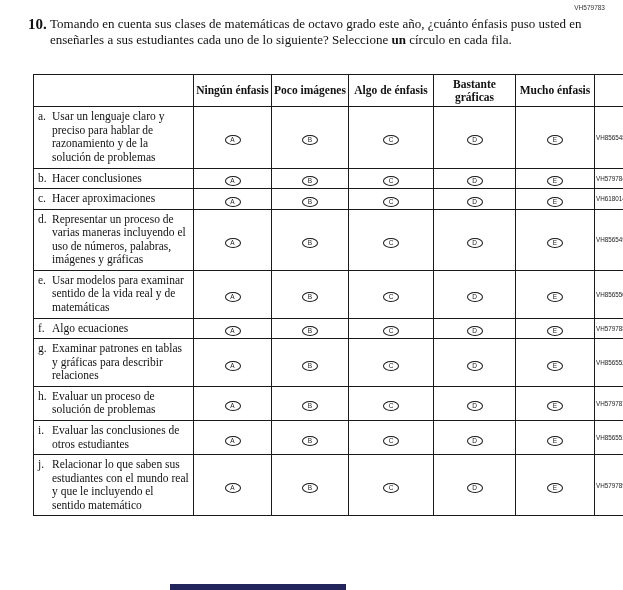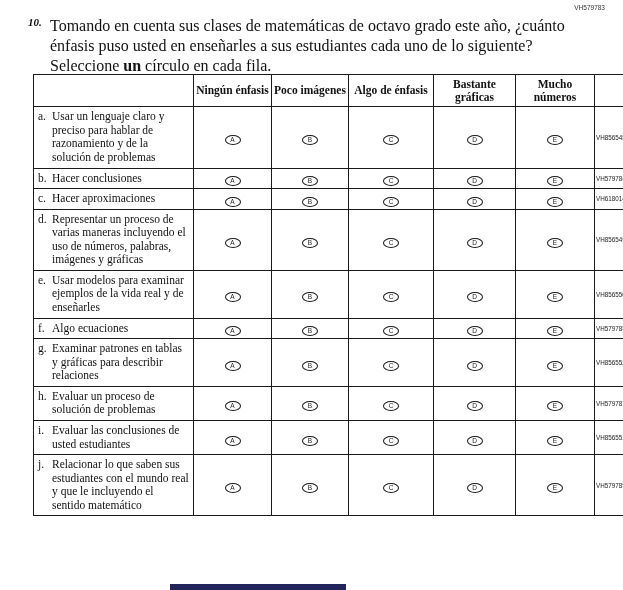--- a/index.html
+++ b/index.html
@@ -21,27 +21,26 @@
   }
   .question {
     position: absolute;
     top: 16px;
     left: 28px;
     width: 570px;
     display: flex;
   }
   .qnum {
     font-weight: bold;
-    font-size: 11px;
+    font-size: 15px;
     width: 22px;
     flex: 0 0 22px;
-    font-style: italic;
   }
   .qtext {
-    font-size: 16px;
+    font-size: 13px;
     line-height: 1.25;
     width: 540px;
   }
   table.emphasis {
     position: absolute;
     top: 74px;
     left: 15px;
     border-collapse: collapse;
     table-layout: fixed;
     width: 594px;
@@ -127,21 +126,21 @@
       <col class="c-opt5">
       <col class="c-code">
   </colgroup>
   <thead>
     <tr>
       <th></th>
       <th>Ningún énfasis</th>
       <th>Poco imágenes</th>
       <th>Algo de énfasis</th>
       <th>Bastante gráficas</th>
-      <th>Mucho números</th>
+      <th>Mucho énfasis</th>
       <th></th>
     </tr>
   </thead>
   <tbody id="tbody">
       <tr>
         <td class="item-cell">
           <div class="item-wrap">
             <span class="item-letter">a.</span>
             <span class="item-text">Usar un lenguaje claro y preciso para hablar de razonamiento y de la solución de problemas</span>
           </div>
@@ -192,21 +191,21 @@
         <td class="opt-cell"><span class="oval">B</span></td>
         <td class="opt-cell"><span class="oval">C</span></td>
         <td class="opt-cell"><span class="oval">D</span></td>
         <td class="opt-cell"><span class="oval">E</span></td>
         <td class="code-cell">VH856549</td>
       </tr>
       <tr>
         <td class="item-cell">
           <div class="item-wrap">
             <span class="item-letter">e.</span>
-            <span class="item-text">Usar modelos para examinar ejemplos de la vida real y de enseñarles</span>
+            <span class="item-text">Usar modelos para examinar sentido de la vida real y de matemáticas</span>
           </div>
         </td>
         <td class="opt-cell"><span class="oval">A</span></td>
         <td class="opt-cell"><span class="oval">B</span></td>
         <td class="opt-cell"><span class="oval">C</span></td>
         <td class="opt-cell"><span class="oval">D</span></td>
         <td class="opt-cell"><span class="oval">E</span></td>
         <td class="code-cell">VH856550</td>
       </tr>
       <tr>
@@ -248,21 +247,21 @@
         <td class="opt-cell"><span class="oval">B</span></td>
         <td class="opt-cell"><span class="oval">C</span></td>
         <td class="opt-cell"><span class="oval">D</span></td>
         <td class="opt-cell"><span class="oval">E</span></td>
         <td class="code-cell">VH579787</td>
       </tr>
       <tr>
         <td class="item-cell">
           <div class="item-wrap">
             <span class="item-letter">i.</span>
-            <span class="item-text">Evaluar las conclusiones de usted estudiantes</span>
+            <span class="item-text">Evaluar las conclusiones de otros estudiantes</span>
           </div>
         </td>
         <td class="opt-cell"><span class="oval">A</span></td>
         <td class="opt-cell"><span class="oval">B</span></td>
         <td class="opt-cell"><span class="oval">C</span></td>
         <td class="opt-cell"><span class="oval">D</span></td>
         <td class="opt-cell"><span class="oval">E</span></td>
         <td class="code-cell">VH856551</td>
       </tr>
       <tr>

